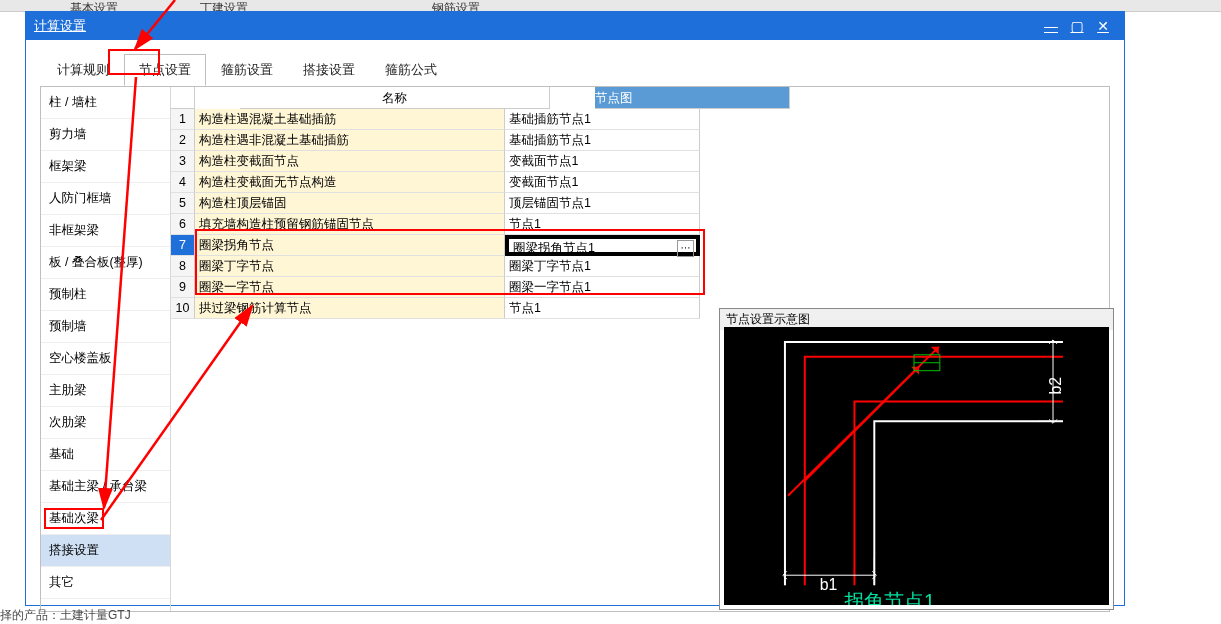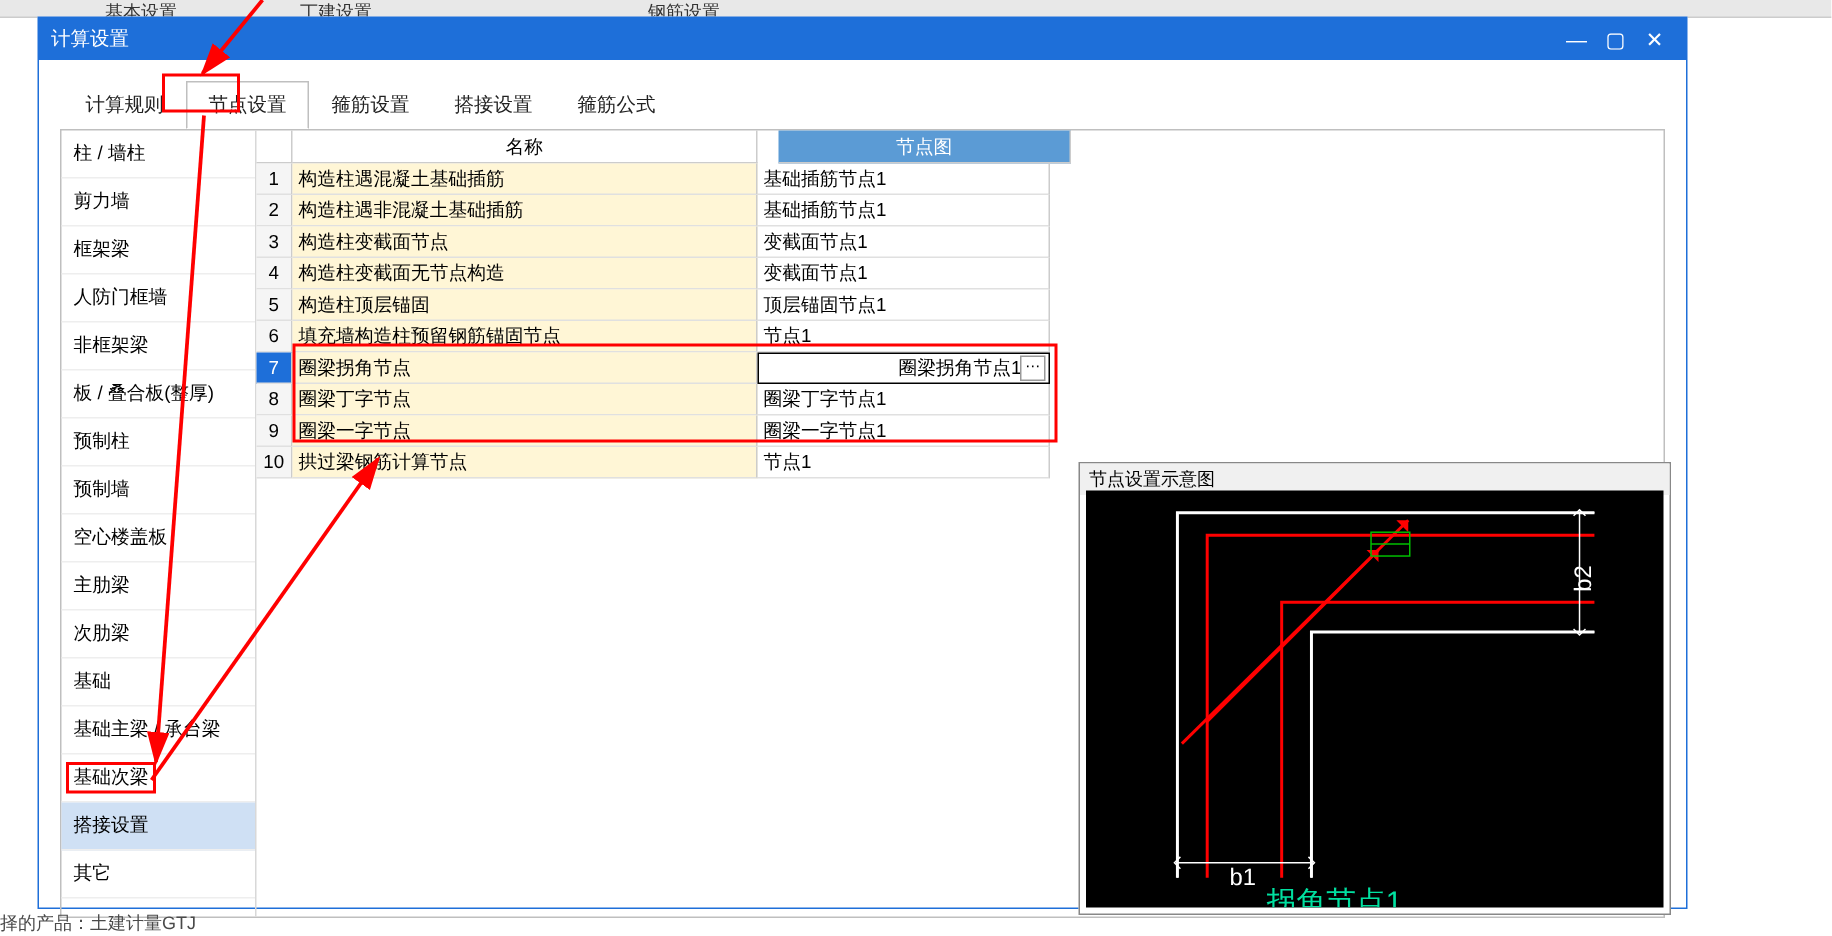--- a/index.html
+++ b/index.html
@@ -5,21 +5,21 @@
   * { box-sizing: border-box; margin: 0; padding: 0; font-family: "Microsoft YaHei", sans-serif; }
   body { background: #fff; width: 1221px; height: 624px; overflow: hidden; position: relative; }
   .ribbon-bg { position:absolute; top:0; left:0; width:100%; height:12px; background:#e8e8e8; border-bottom:1px solid #ccc;}
   .ribbon-tab { position:absolute; top:0; font-size:12px; color:#333; padding:0 4px;margin-left:24px;}
   .window {
     position: absolute; top: 11px; left: 25px; width: 1100px; height: 595px;
     background: #fff; border: 1px solid #1e6fd9;
   }
   .titlebar {
     height: 28px; background: #1e6fd9; color: #fff; display: flex; align-items: center;
-    padding: 0 8px; font-size: 13px;
+    padding: 0 8px; font-size: 13px; text-decoration: underline;
   }
   .titlebar .title { flex: 1; }
   .titlebar .ctrl { width: 26px; height:20px; display:flex; align-items:center; justify-content:center; font-size:14px; }
   .tabs {
     display: flex; margin: 14px 0 0 16px; font-size: 13px;
   }
   .tab {
     padding: 6px 14px; border:1px solid transparent; border-bottom:none; color:#222; cursor:pointer;
   }
   .tab.active { background:#fff; border:1px solid #bfbfbf; border-bottom:1px solid #fff; }
@@ -28,30 +28,30 @@
     font-size:12.5px;
   }
   .sidebar {
     width:130px; border-right:1px solid #d8d8d8;
   }
   .sidebar .item{
     padding:7px 8px; border-bottom:1px solid #eee; cursor:pointer;
   }
   .sidebar .item.selected{ background:#cfe0f4; }
   .tablewrap{ flex:1; display:flex; flex-direction:column; }
-  .gridhead{ display:flex; height:22px; }
+  .gridhead{ display:flex; height:22px;gap:45px; }
   .gridhead .rowno{ width:24px; border-right:1px solid #ccc; border-bottom:1px solid #ccc;}
   .gridhead .col1{ flex:0 0 310px; text-align:center; border-right:1px solid #ccc; border-bottom:1px solid #ccc; line-height:22px;}
-  .gridhead .col2{ flex:0 0 195px; text-align:center; background:#5b9bd5; color:#fff; border-right:1px solid #ccc; border-bottom:1px solid #ccc; line-height:22px;margin-left:14px;}
+  .gridhead .col2{ flex:0 0 195px; background:#5b9bd5; color:#fff; border-right:1px solid #ccc; border-bottom:1px solid #ccc; line-height:22px;}
   .gridbody .row{ display:flex; height:21px; }
   .gridbody .rowno{ width:24px; text-align:center; background:#f5f5f5; border-right:1px solid #ccc; border-bottom:1px solid #e0e0e0; line-height:21px;}
   .gridbody .c1{ flex:0 0 310px; padding-left:4px; background:#fff6d6; border-right:1px solid #ccc; border-bottom:1px solid #e0e0e0; line-height:21px;}
   .gridbody .c2{ flex:0 0 195px; padding-left:4px; border-right:1px solid #ccc; border-bottom:1px solid #e0e0e0; line-height:21px;}
   .gridbody .row.sel .rowno{ background:#1e6fd9; color:#fff;}
-  .gridbody .row.sel .c2{ border:1px solid #000000; line-height:19px; padding-right:18px; position:relative;text-align:right;}
+  .gridbody .row.sel .c2{ border:4px solid #000000; line-height:19px; padding-right:2px; position:relative;}
   .gridbody .row.sel .c2::after{ content:"⋯"; position:absolute; right:2px; top:1px; width:15px; height:15px; border:1px solid #999; text-align:center; line-height:13px; font-size:10px;}
   .preview{
     position:absolute; right:10px; top:296px; width:395px; height:302px; border:1px solid #888;
     background:#fff;
   }
   .preview .ptitle{ font-size:12px; padding:2px 6px; background:#f0f0f0;}
   .preview .draw{ position:absolute; top:18px; left:4px; right:4px; bottom:4px; background:#000; overflow:hidden;}
   .footer-text{ position:absolute; left:0; bottom:0; font-size:12px; color:#4a4a4a; }
 
   

